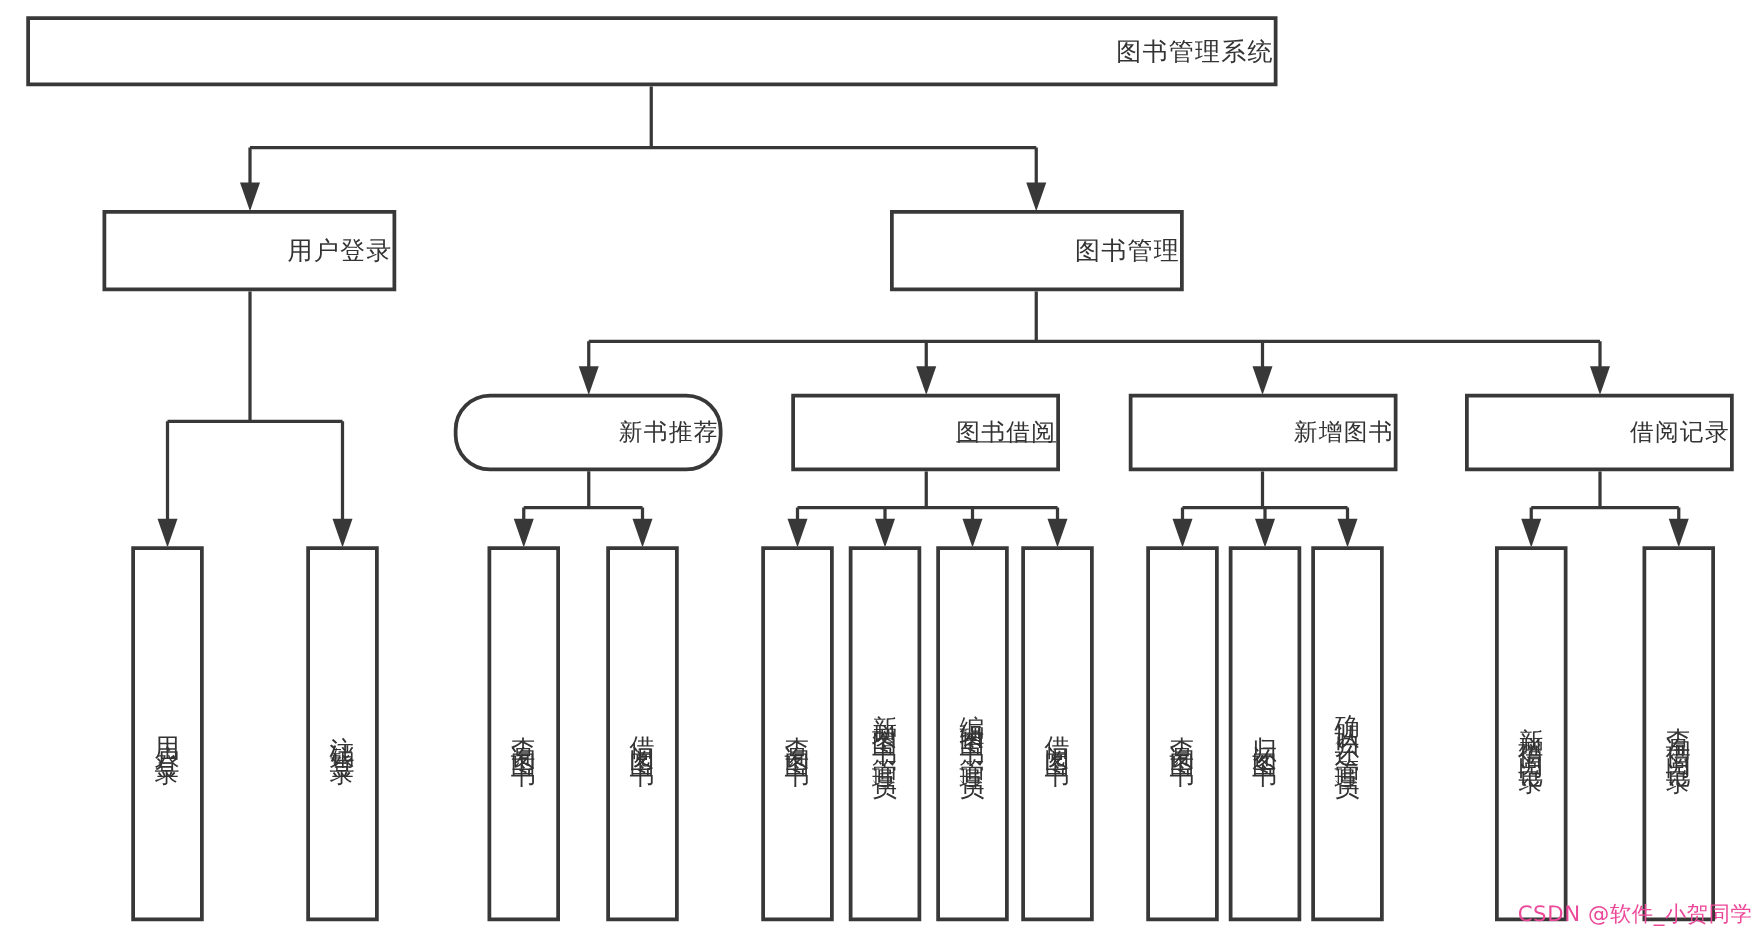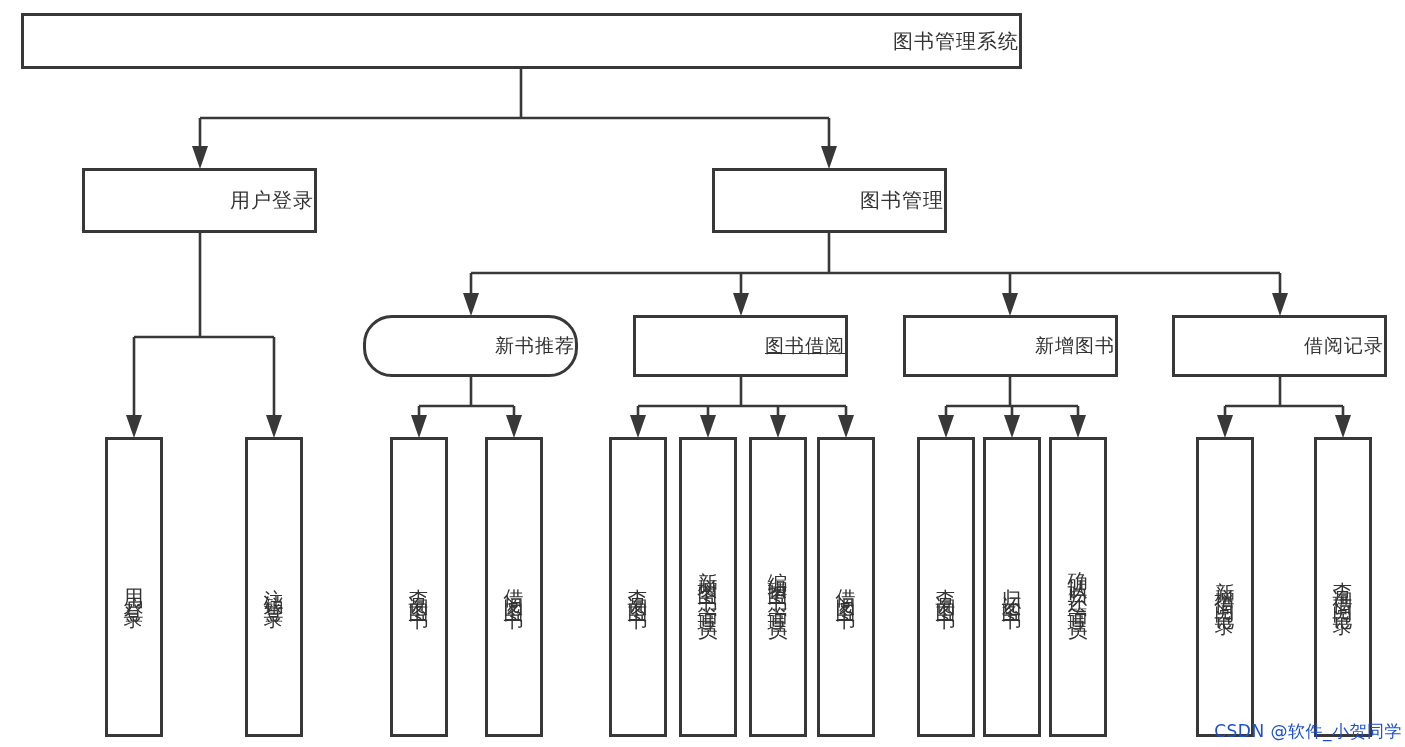--- a/index.html
+++ b/index.html
@@ -54,21 +54,21 @@
     font-size: 20px;
     letter-spacing: 7px;
     line-height: 1;
     color: #333333;
   }
   #watermark {
     position: absolute;
     right: 3px;
     bottom: 4px;
     font-size: 17px;
-    color: #1d4ed8;
+    color: #ec4899;
     letter-spacing: 0.5px;
     z-index: 2;
     white-space: nowrap;
   }
 </style>
 </head>
 <body>
 
 <div id="canvas">
 

